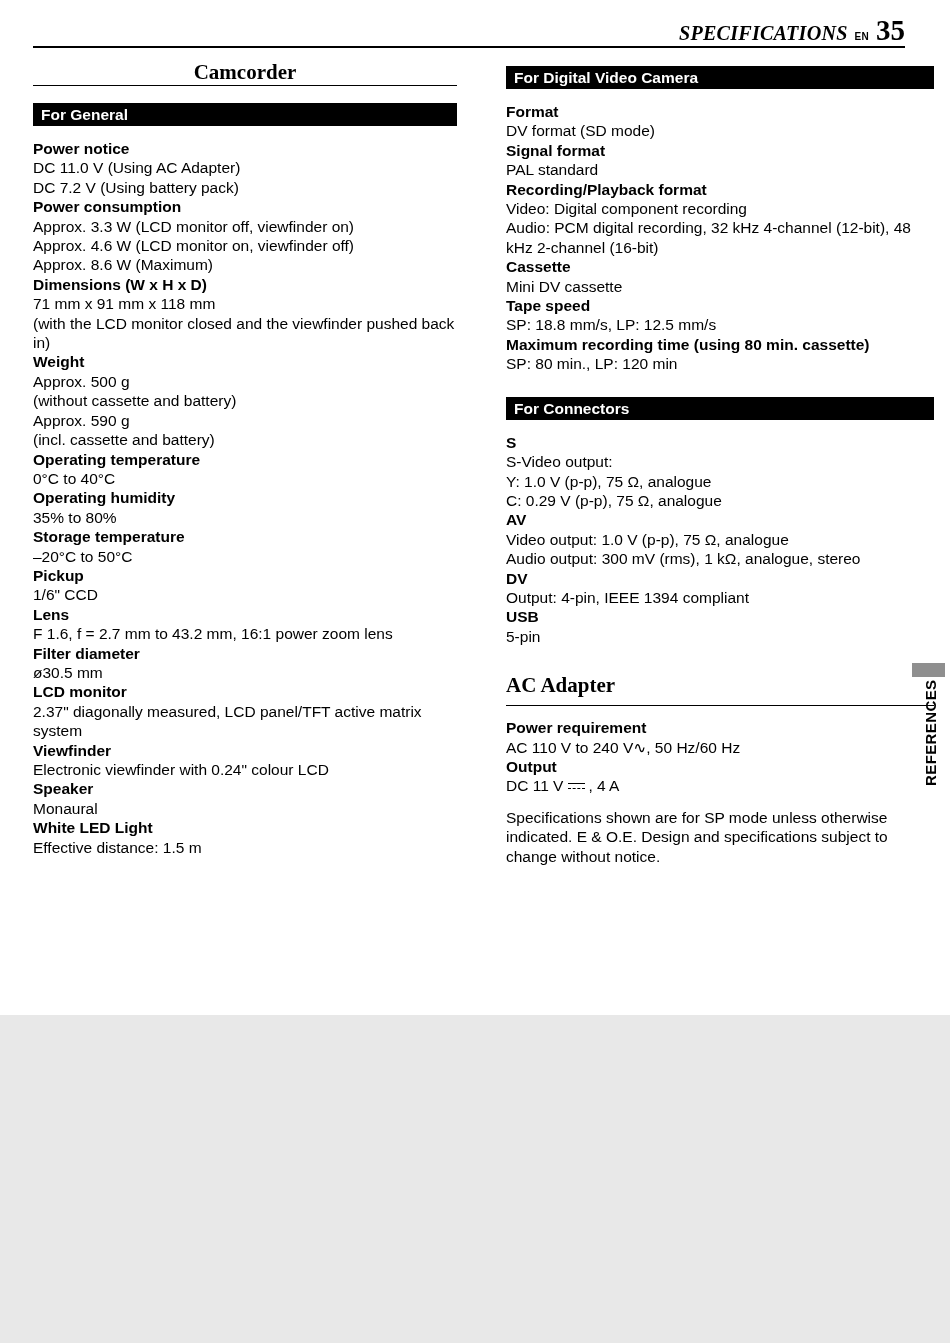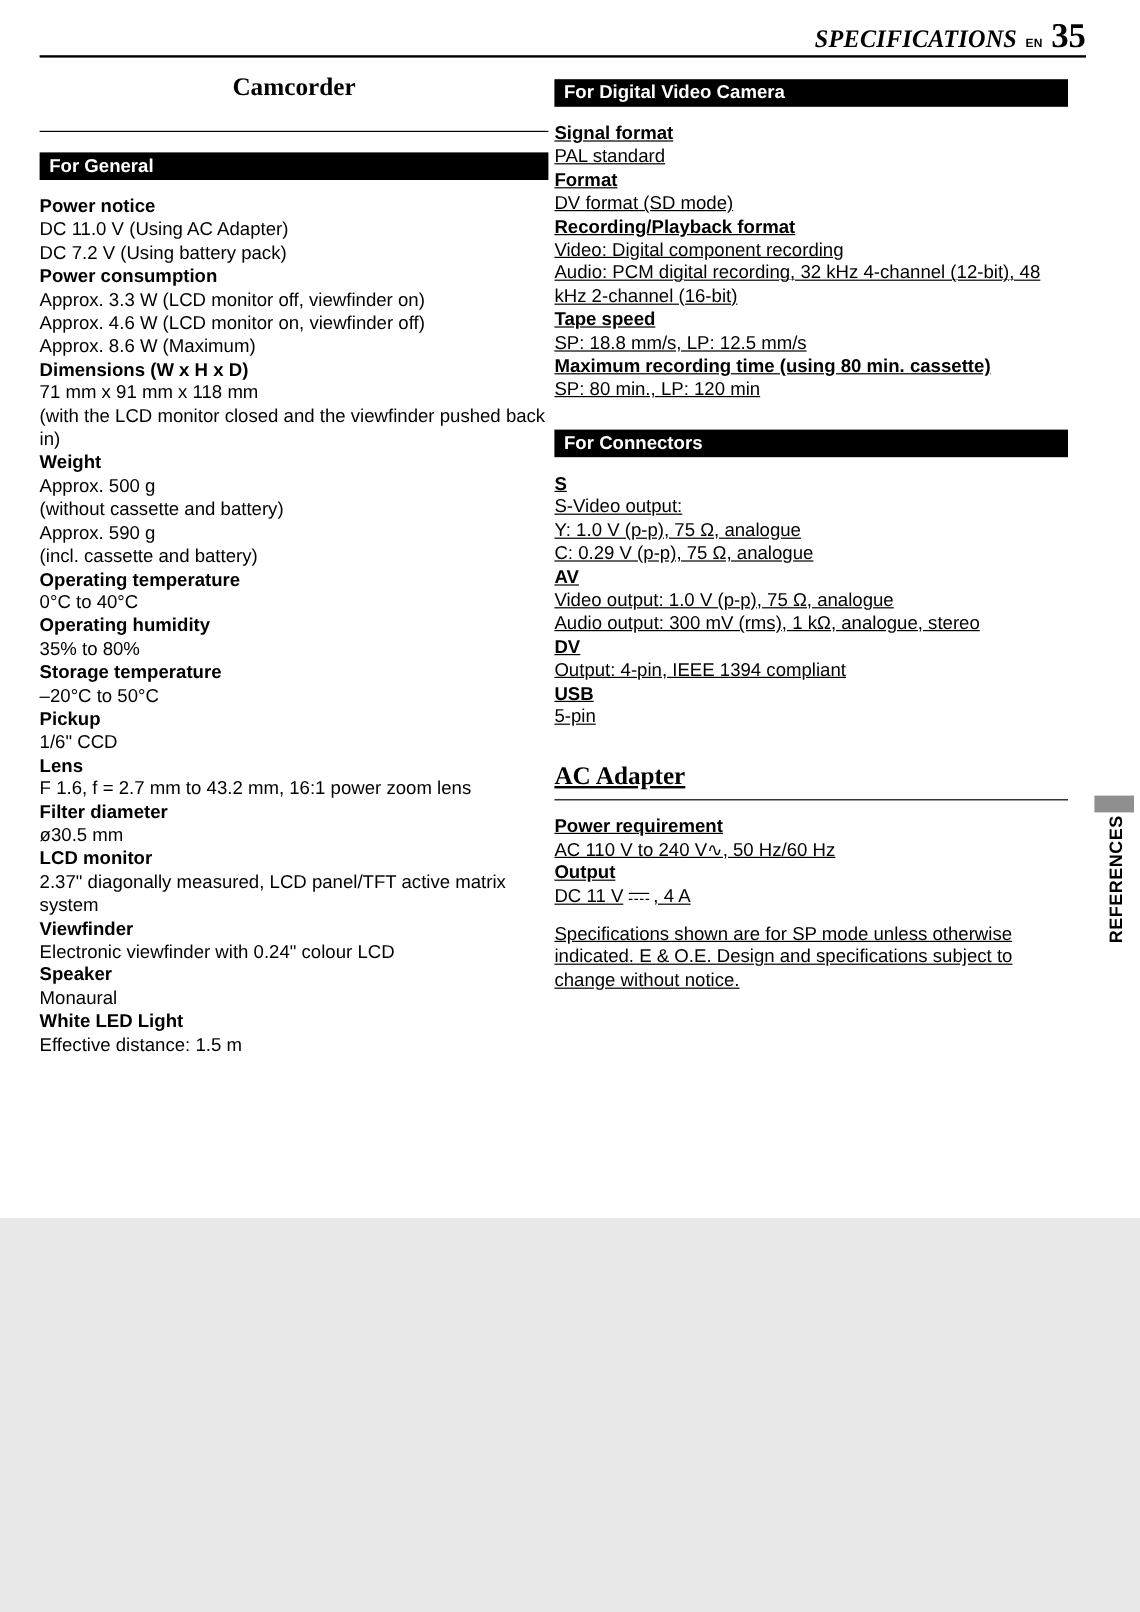--- a/index.html
+++ b/index.html
@@ -28,26 +28,26 @@
   .page-lang{font-size:10px;font-weight:bold;letter-spacing:0.3px;}
   .page-num{
     font-family:"Liberation Serif","DejaVu Serif",serif;
     font-weight:bold;font-size:29px;line-height:29px;text-align:center;
   }
   .header-rule{
     position:absolute;left:33px;top:46px;width:872px;height:2px;background:#000;
   }
   
   .col-left{position:absolute;left:33px;top:60px;width:424px;}
-  .col-right{position:absolute;left:462px;top:66px;width:428px;text-decoration:underline;}
+  .col-right{position:absolute;left:506px;top:66px;width:428px;}
   .col-title{
     font-family:"Liberation Serif","DejaVu Serif",serif;
     font-weight:bold;font-size:21px;line-height:24px;
     text-align:center;
-    padding-bottom:25px;
+    padding-bottom:1px;
     border-bottom:1.5px solid #000;
     margin-bottom:17px;
   }
   .section-bar{
     background:#000;color:#fff;
     font-weight:bold;font-size:15.5px;
     height:23px;line-height:23px;
     padding-left:8px;
     margin-bottom:13px;
   }
@@ -170,31 +170,35 @@
         </div>
     </div>
   </div>
 
   <div class="col-right">
 
     <div class="section">
       <div class="section-bar">For Digital Video Camera</div>
       <div>
           <div class="entry">
+            <div class="spec-label">Format</div>
+            <div class="spec-line">DV format (SD mode)</div>
+          </div>
+          <div class="entry">
             <div class="spec-label">Signal format</div>
             <div class="spec-line">PAL standard</div>
-          </div>
-          <div class="entry">
-            <div class="spec-label">Format</div>
-            <div class="spec-line">DV format (SD mode)</div>
           </div>
           <div class="entry">
             <div class="spec-label">Recording/Playback format</div>
             <div class="spec-line">Video: Digital component recording</div>
             <div class="spec-line">Audio: PCM digital recording, 32 kHz 4-channel (12-bit), 48 kHz 2-channel (16-bit)</div>
+          </div>
+          <div class="entry">
+            <div class="spec-label">Cassette</div>
+            <div class="spec-line">Mini DV cassette</div>
           </div>
           <div class="entry">
             <div class="spec-label">Tape speed</div>
             <div class="spec-line">SP: 18.8 mm/s, LP: 12.5 mm/s</div>
           </div>
           <div class="entry">
             <div class="spec-label">Maximum recording time (using 80 min. cassette)</div>
             <div class="spec-line">SP: 80 min., LP: 120 min</div>
           </div>
         </div>

